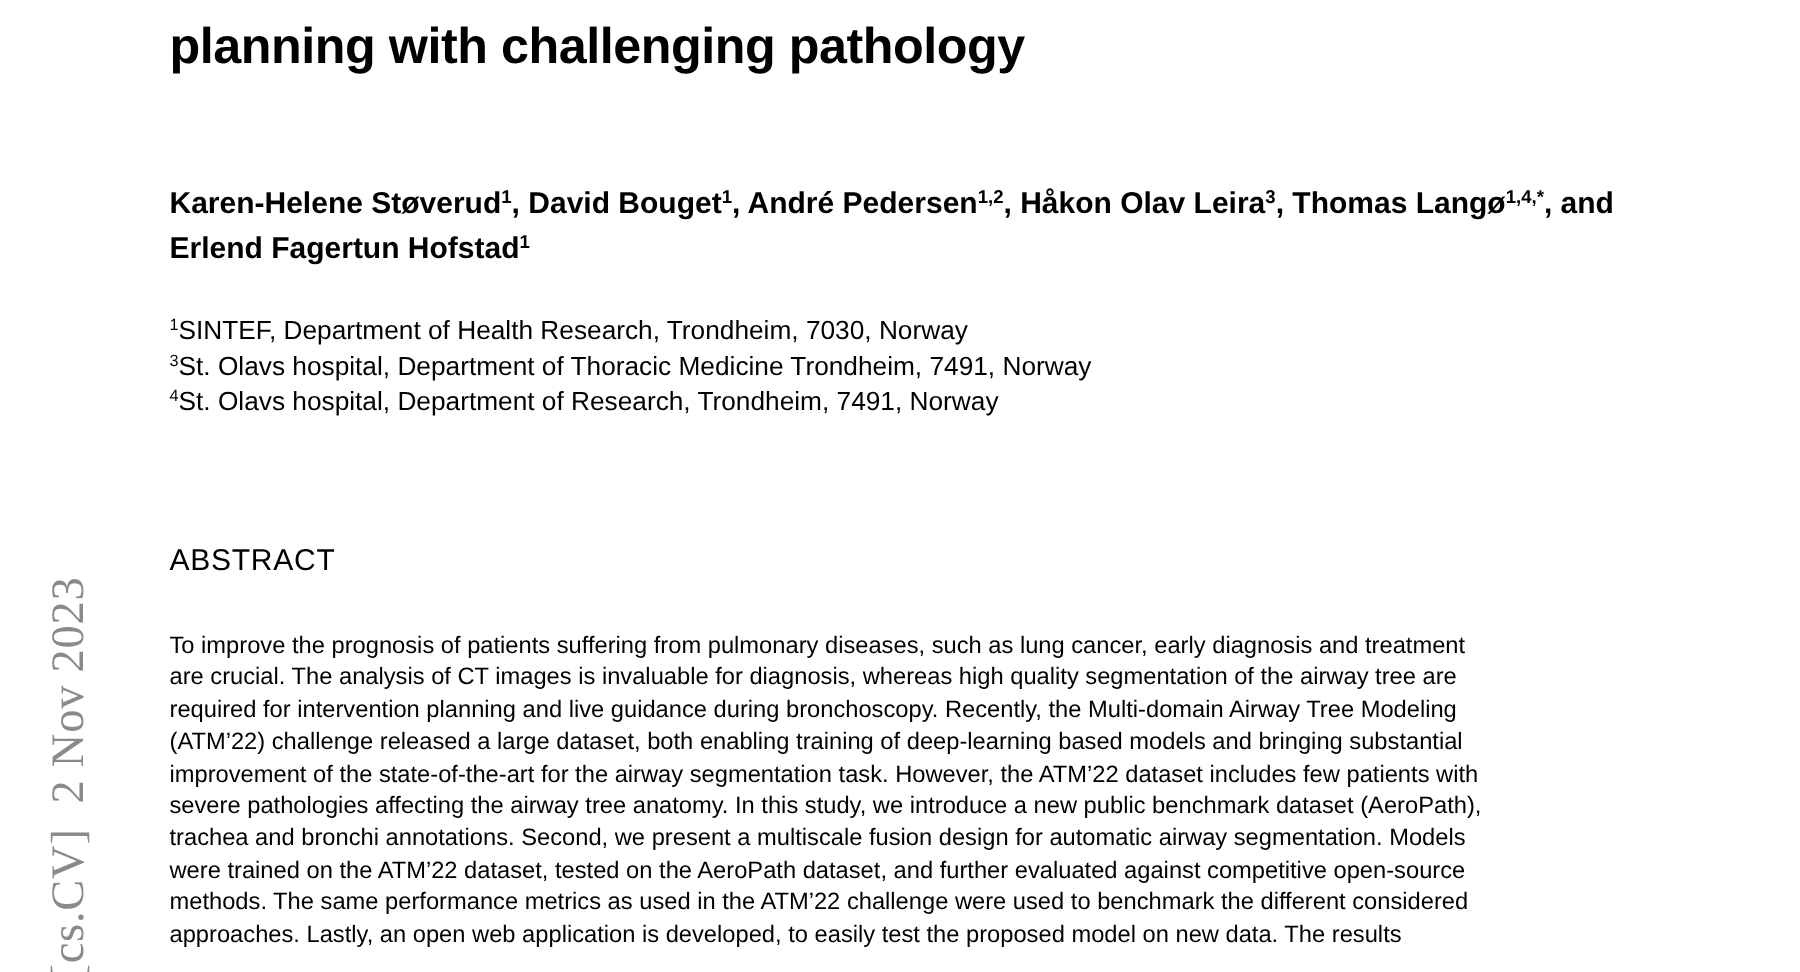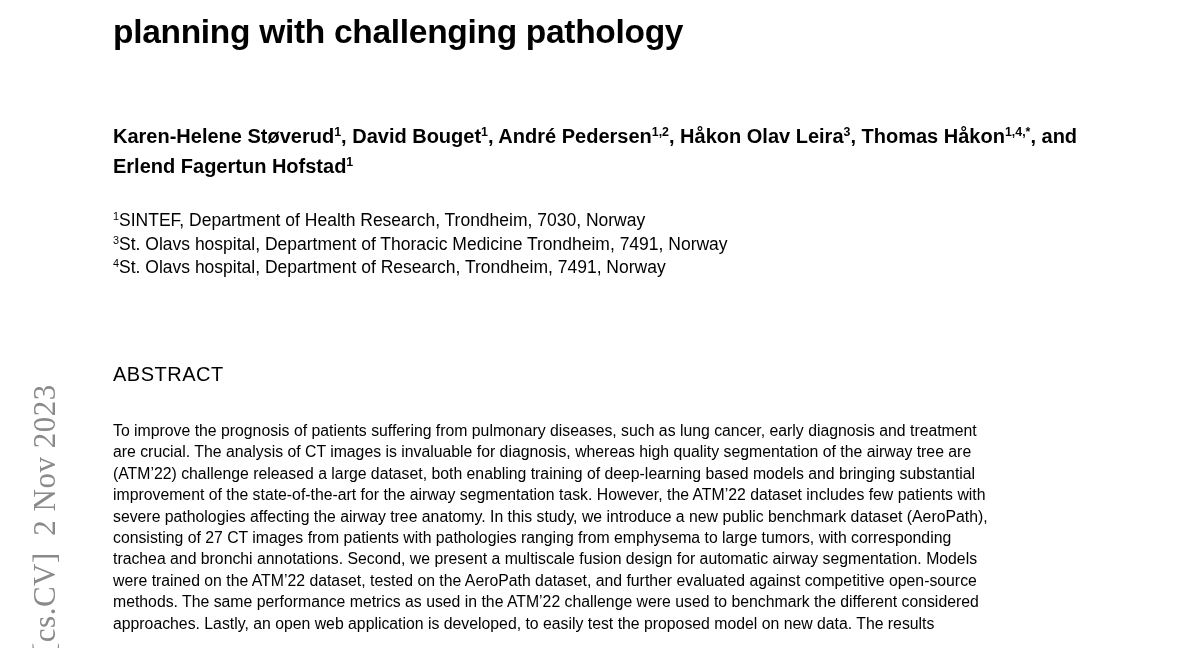--- a/index.html
+++ b/index.html
@@ -84,34 +84,34 @@
 </style>
 </head>
 <body>
 
 <div class="watermark">[cs.CV]  2 Nov 2023</div>
 
 <div class="paper-title">
   <div>planning with challenging pathology</div>
 </div>
 
-<div class="authors"><span>Karen-Helene Støverud</span><sup>1</sup><span>, David Bouget</span><sup>1</sup><span>, André Pedersen</span><sup>1,2</sup><span>, Håkon Olav Leira</span><sup>3</sup><span>, Thomas Håkon</span><sup>1,4,*</sup><span>, and Erlend Fagertun Hofstad</span><sup>1</sup></div>
+<div class="authors"><span>Karen-Helene Støverud</span><sup>1</sup><span>, David Bouget</span><sup>1</sup><span>, André Pedersen</span><sup>1,2</sup><span>, Håkon Olav Leira</span><sup>3</sup><span>, Thomas Langø</span><sup>1,4,*</sup><span>, and Erlend Fagertun Hofstad</span><sup>1</sup></div>
 
 <div class="affiliations">
     <div><sup>1</sup>SINTEF, Department of Health Research, Trondheim, 7030, Norway</div>
     <div><sup>3</sup>St. Olavs hospital, Department of Thoracic Medicine Trondheim, 7491, Norway</div>
     <div><sup>4</sup>St. Olavs hospital, Department of Research, Trondheim, 7491, Norway</div>
   </div>
 
 <div class="abstract-heading">ABSTRACT</div>
 
 <div class="abstract">
     <div class="abs-line">To improve the prognosis of patients suffering from pulmonary diseases, such as lung cancer, early diagnosis and treatment</div>
     <div class="abs-line">are crucial. The analysis of CT images is invaluable for diagnosis, whereas high quality segmentation of the airway tree are</div>
+    <div class="abs-line">required for intervention planning and live guidance during bronchoscopy. Recently, the Multi-domain Airway Tree Modeling</div>
     <div class="abs-line">(ATM’22) challenge released a large dataset, both enabling training of deep-learning based models and bringing substantial</div>
     <div class="abs-line">improvement of the state-of-the-art for the airway segmentation task. However, the ATM’22 dataset includes few patients with</div>
     <div class="abs-line">severe pathologies affecting the airway tree anatomy. In this study, we introduce a new public benchmark dataset (AeroPath),</div>
-    <div class="abs-line">consisting of 27 CT images from patients with pathologies ranging from emphysema to large tumors, with corresponding</div>
     <div class="abs-line">trachea and bronchi annotations. Second, we present a multiscale fusion design for automatic airway segmentation. Models</div>
     <div class="abs-line">were trained on the ATM’22 dataset, tested on the AeroPath dataset, and further evaluated against competitive open-source</div>
     <div class="abs-line">methods. The same performance metrics as used in the ATM’22 challenge were used to benchmark the different considered</div>
     <div class="abs-line">approaches. Lastly, an open web application is developed, to easily test the proposed model on new data. The results</div>
   </div>
 
 </body></html>

